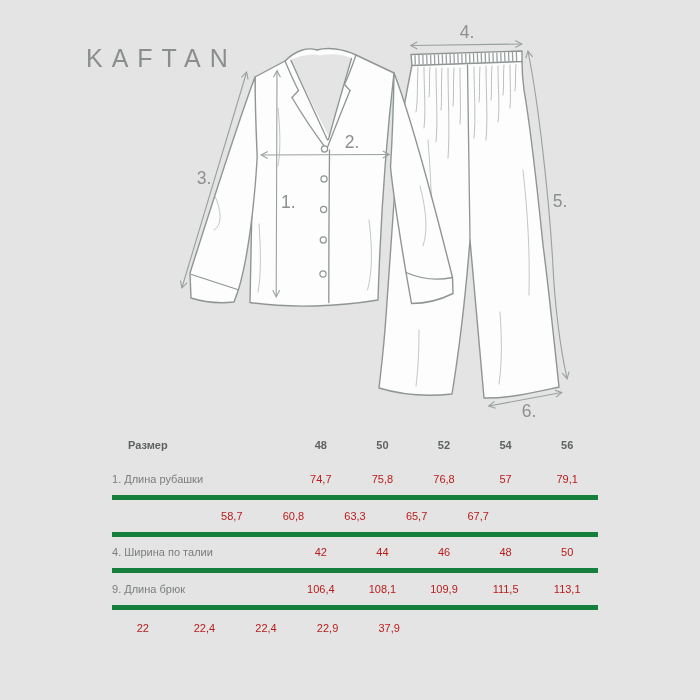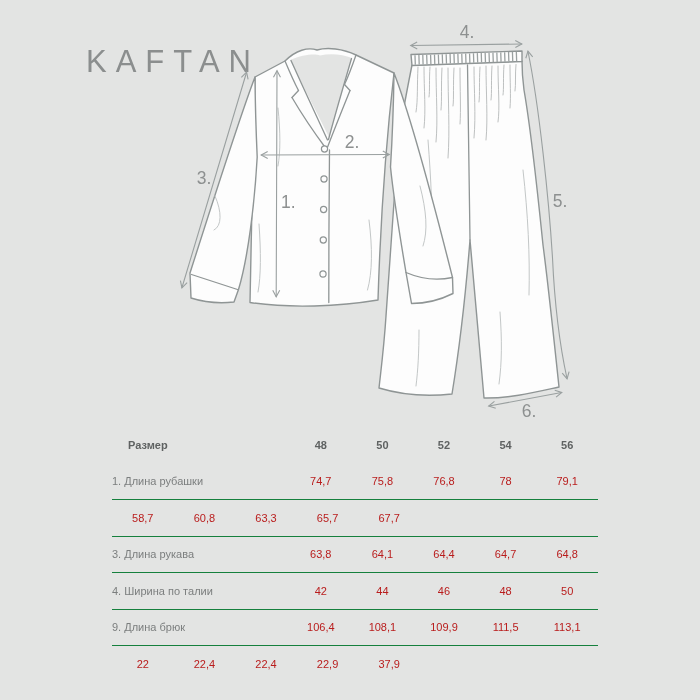--- a/index.html
+++ b/index.html
@@ -4,39 +4,39 @@
 <style>
   html, body { margin:0; padding:0; }
   body {
     width:700px; height:700px; position:relative; overflow:hidden;
     background:#e3e4e3;
     font-family:"Liberation Sans", sans-serif;
     color:#7c7f7f;
   }
   .logo {
     position:absolute; left:86px; top:44px;
-    font-size:31px; letter-spacing:9px; font-weight:400; color:#8b8e8e;
+    font-size:25px; letter-spacing:9px; font-weight:400; color:#8b8e8e;
   }
   .art { position:absolute; left:0; top:0; }
   .art path, .art line, .art circle { vector-effect:none; }
   .outline { fill:#fdfdfd; stroke:#8f9595; stroke-width:1.4; stroke-linejoin:round; stroke-linecap:round; }
   .lineonly { fill:none; stroke:#8f9595; stroke-width:1.3; stroke-linejoin:round; stroke-linecap:round; }
   .crease { fill:none; stroke:#c3c7c7; stroke-width:1; stroke-linecap:round; }
   .gather { fill:none; stroke:#b5b9b9; stroke-width:0.9; stroke-linecap:round; }
   .vneck { fill:#e3e4e3; stroke:none; }
   .dim { fill:none; stroke:#9aa0a0; stroke-width:1.1; stroke-linecap:round; }
   .dimlabel { font-family:"Liberation Sans", sans-serif; font-size:17.5px; fill:#8d9090; }
   .hatch { fill:none; stroke:#9aa0a0; stroke-width:9.5; stroke-dasharray:1.3 2.6; }
 
   .table {
     position:absolute; left:112px; top:427px; width:486px;
     font-size:11px;
   }
   .trow { display:flex; align-items:center; height:36.5px; box-sizing:border-box; }
-  .trow.divided { border-bottom:1px solid #15803d; }
+  .trow.divided { border-bottom:5px solid #15803d;justify-content:center; }
   .tlabel { width:178px; color:#7b7e7e; }
   .tval { width:61.6px; text-align:center; color:#b91c1c; }
   .thead .tlabel { padding-left:16px; box-sizing:border-box; }
   .thead .tlabel, .thead .tval { font-weight:bold; color:#5f6262; }
 </style>
 </head>
 <body>
 
 <div class="logo">KAFTAN</div>
 
@@ -176,40 +176,32 @@
     <div class="tval">52</div>
     <div class="tval">54</div>
     <div class="tval">56</div>
   </div>
 
   <div class="trow divided">
     <div class="tlabel">1. Длина рубашки</div>
     <div class="tval">74,7</div>
     <div class="tval">75,8</div>
     <div class="tval">76,8</div>
-    <div class="tval">78</div>
+    <div class="tval">57</div>
     <div class="tval">79,1</div>
   </div>
 
   <div class="trow divided">
     <div class="tval">58,7</div>
     <div class="tval">60,8</div>
     <div class="tval">63,3</div>
     <div class="tval">65,7</div>
     <div class="tval">67,7</div>
   </div>
 
-  <div class="trow divided">
-    <div class="tlabel">3. Длина рукава</div>
-    <div class="tval">63,8</div>
-    <div class="tval">64,1</div>
-    <div class="tval">64,4</div>
-    <div class="tval">64,7</div>
-    <div class="tval">64,8</div>
-  </div>
 
   <div class="trow divided">
     <div class="tlabel">4. Ширина по талии</div>
     <div class="tval">42</div>
     <div class="tval">44</div>
     <div class="tval">46</div>
     <div class="tval">48</div>
     <div class="tval">50</div>
   </div>
 

